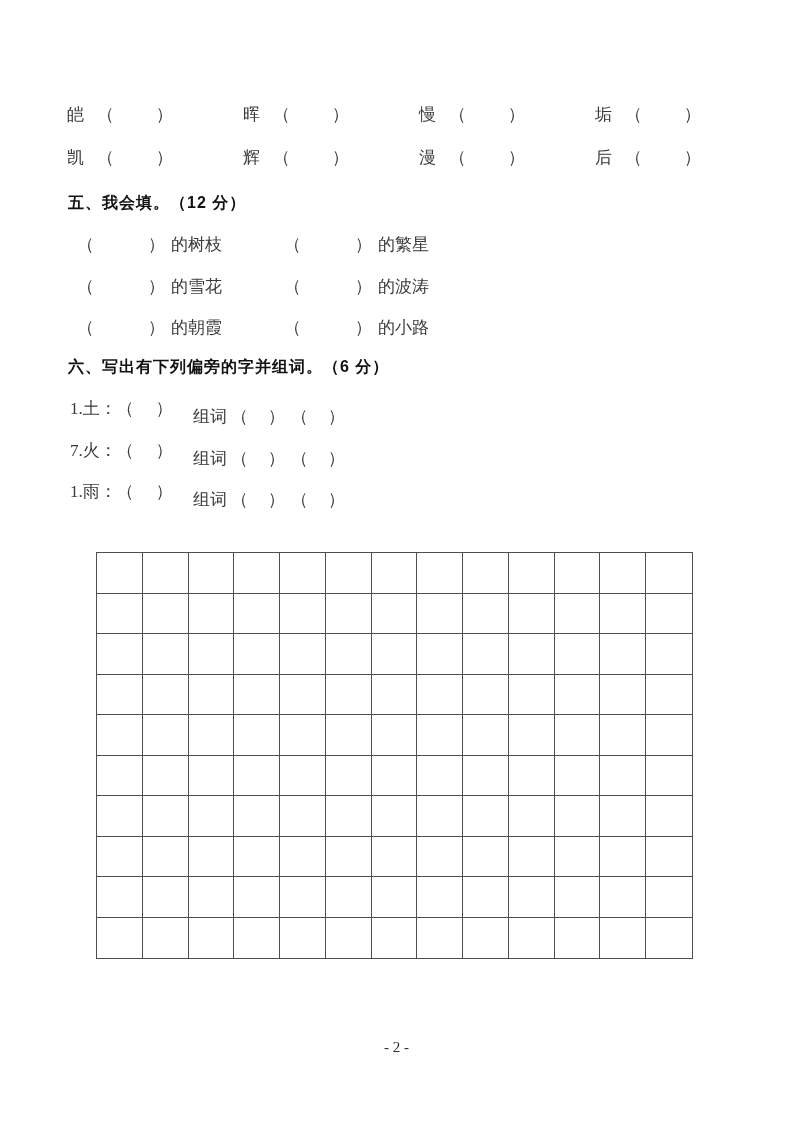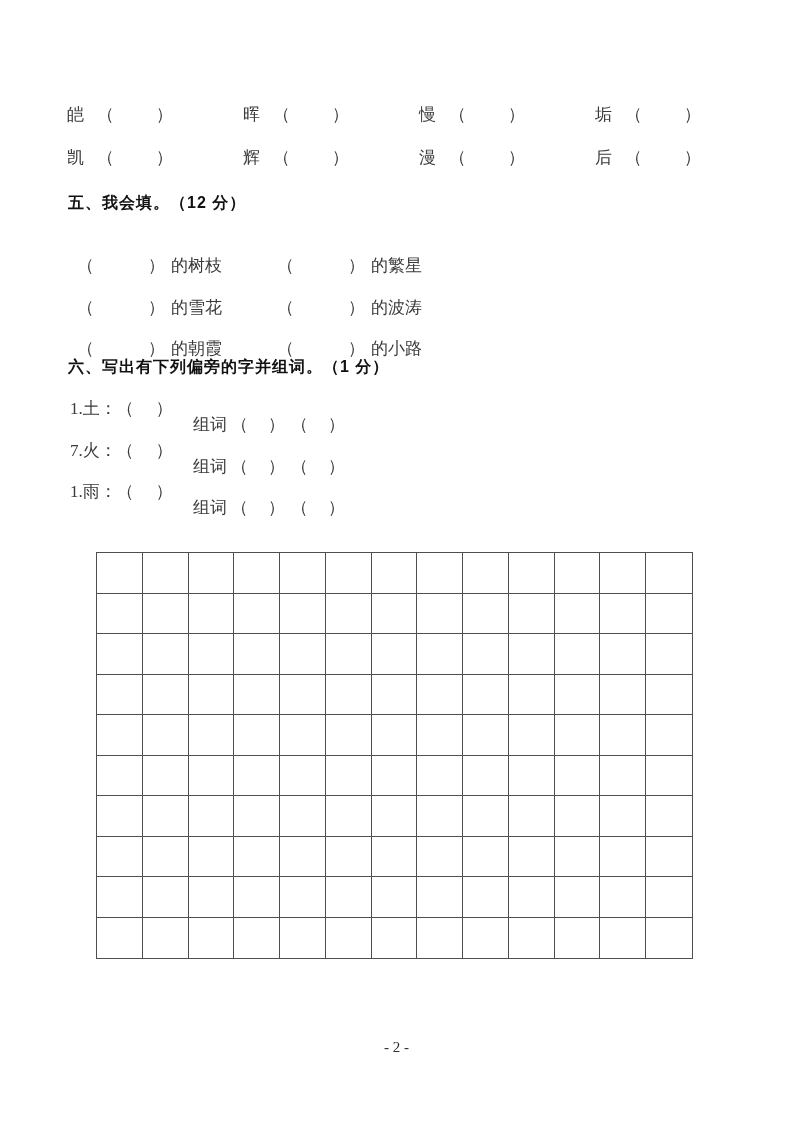--- a/index.html
+++ b/index.html
@@ -30,31 +30,31 @@
     font-weight: bold;
     font-size: 16px; line-height: 22px;
     color: #111111;
     letter-spacing: 1px;
     white-space: nowrap;
     left: 68px;
   }
 
   
   .fill-row { left: 67px; width: 660px; height: 22px; }
-  .fill-group { position: absolute; top: 0; white-space: nowrap; margin-top: 21px; }
+  .fill-group { position: absolute; top: 0; white-space: nowrap; }
   .fill-group.g1 { left: 10px; }
-  .fill-group.g2 { left: 210px; }
+  .fill-group.g2 { left: 217px; }
   .fill-group .pc { margin-left: 54px; }
   .fill-group .suffix { margin-left: 6px; }
 
   
   .radical-row { left: 70px; width: 660px; height: 22px; text-align: center; }
   .radical-row .part-a { position: absolute; left: 0; top: 0; white-space: nowrap; }
   .radical-row .part-a .pc { margin-left: 22px; }
-  .radical-row .part-b { position: absolute; left: 123px; top: 16px; white-space: nowrap; }
+  .radical-row .part-b { position: absolute; left: 123px; top: 8px; white-space: nowrap; }
   .radical-row .part-b .po { margin-left: 4px; }
   .radical-row .part-b .pc { margin-left: 20px; }
   .radical-row .part-b .po2 { margin-left: 6px; }
 
   
   .poem-grid {
     left: 96px; top: 552px;
     width: 597px; height: 407px;
     display: grid;
     grid-template-columns: repeat(13, 1fr);
@@ -150,21 +150,21 @@
 
   <div class="abs line fill-row" style="top:276px">
     <span class="fill-group g1">
       <span>（</span><span class="pc">）</span><span class="suffix">的雪花</span>
     </span>
     <span class="fill-group g2">
       <span>（</span><span class="pc">）</span><span class="suffix">的波涛</span>
     </span>
   </div>
 
-  <div class="abs heading" style="top:356px">六、写出有下列偏旁的字并组词。（1 分）</div>
+  <div class="abs heading" style="top:356px">六、写出有下列偏旁的字并组词。（6 分）</div>
 
   <div class="abs line radical-row" style="top:398px">
     <span class="part-a">
       <span>1.土：</span><span>（</span><span class="pc">）</span>
     </span>
     <span class="part-b">
       <span>组词</span><span class="po">（</span><span class="pc">）</span><span class="po2">（</span><span class="pc">）</span>
     </span>
   </div>
 

